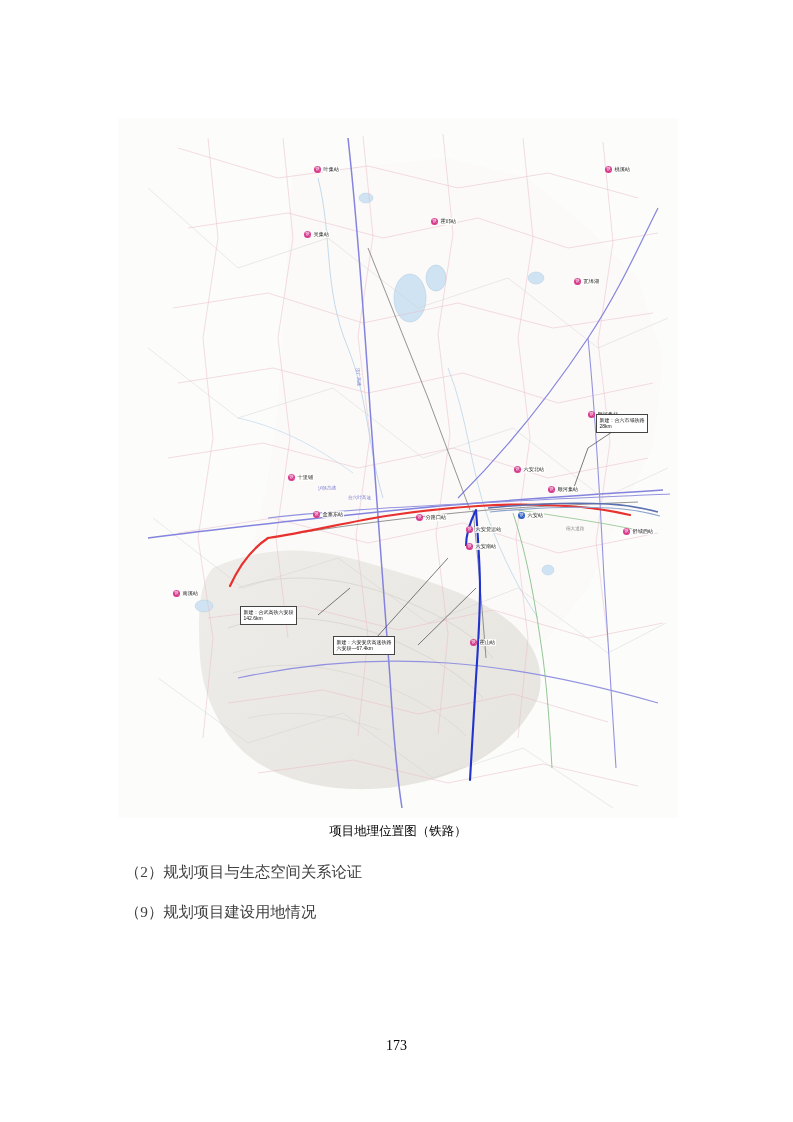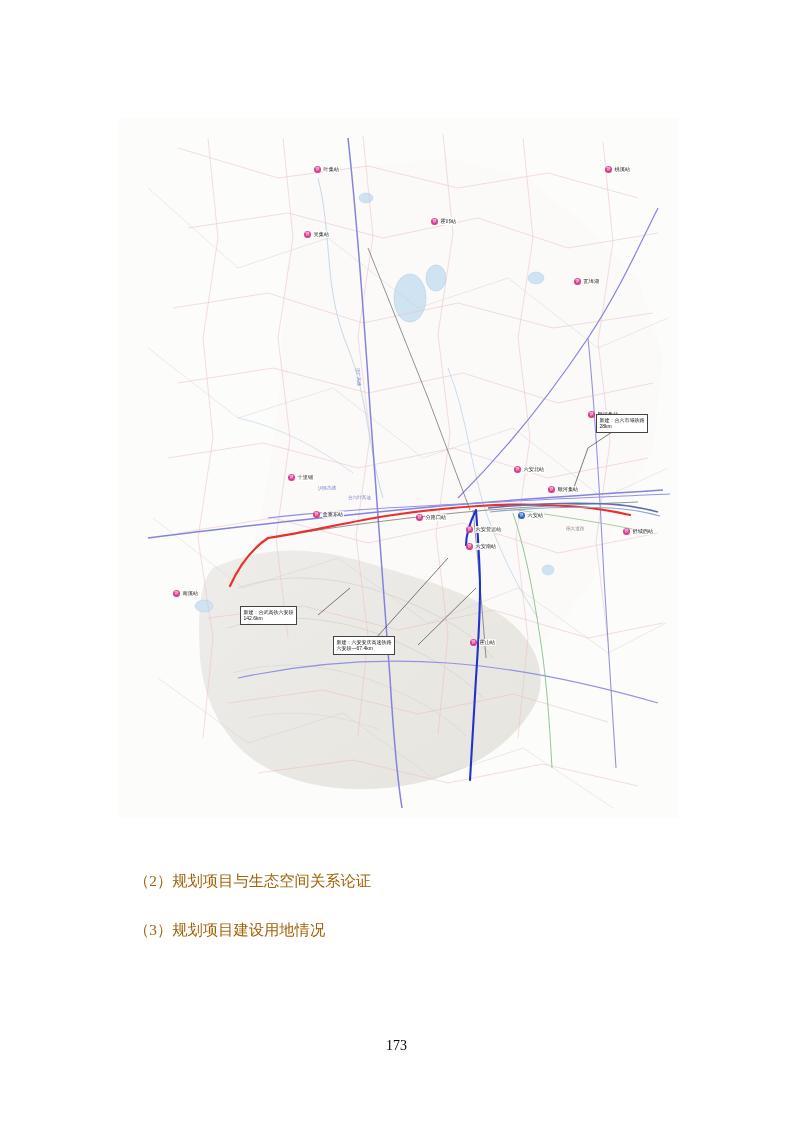--- a/index.html
+++ b/index.html
@@ -99,22 +99,22 @@
   .body-text {
     position: absolute;
     left: 118px;
     top: 848px;
     width: 560px;
   }
   .para {
     font-size: 15.3px;
     line-height: 33px;
     text-align: justify;
-    margin: 16px;
-    color: #a16207;
+    margin: 7px;
+    color: #404040;
   }
   .indent1 { text-indent: 0; }
   .indent2 { text-indent: 30px; }
 
   .page-number {
     position: absolute;
     left: 0;
     top: 1038px;
     width: 793px;
     text-align: center;
@@ -308,22 +308,23 @@
         <div>新建：合武高铁六安段</div>
         <div>142.6km</div>
       </div>
       <div class="callout" style="left:215px; top:518px;">
         <div>新建：六安安庆高速铁路</div>
         <div>六安段—67.4km</div>
       </div>
 
     </div>
 
+    <div class="fig-caption">项目地理位置图（铁路）</div>
   </div>
 
   <div class="body-text">
     <p class="para indent1">（2）规划项目与生态空间关系论证</p>
-    <p class="para indent1">（3）规划项目建设用地情况</p>
+    <p class="para indent1">（9）规划项目建设用地情况</p>
   </div>
 
   <div class="page-number">173</div>
 
 </div>
 
 </body></html>

